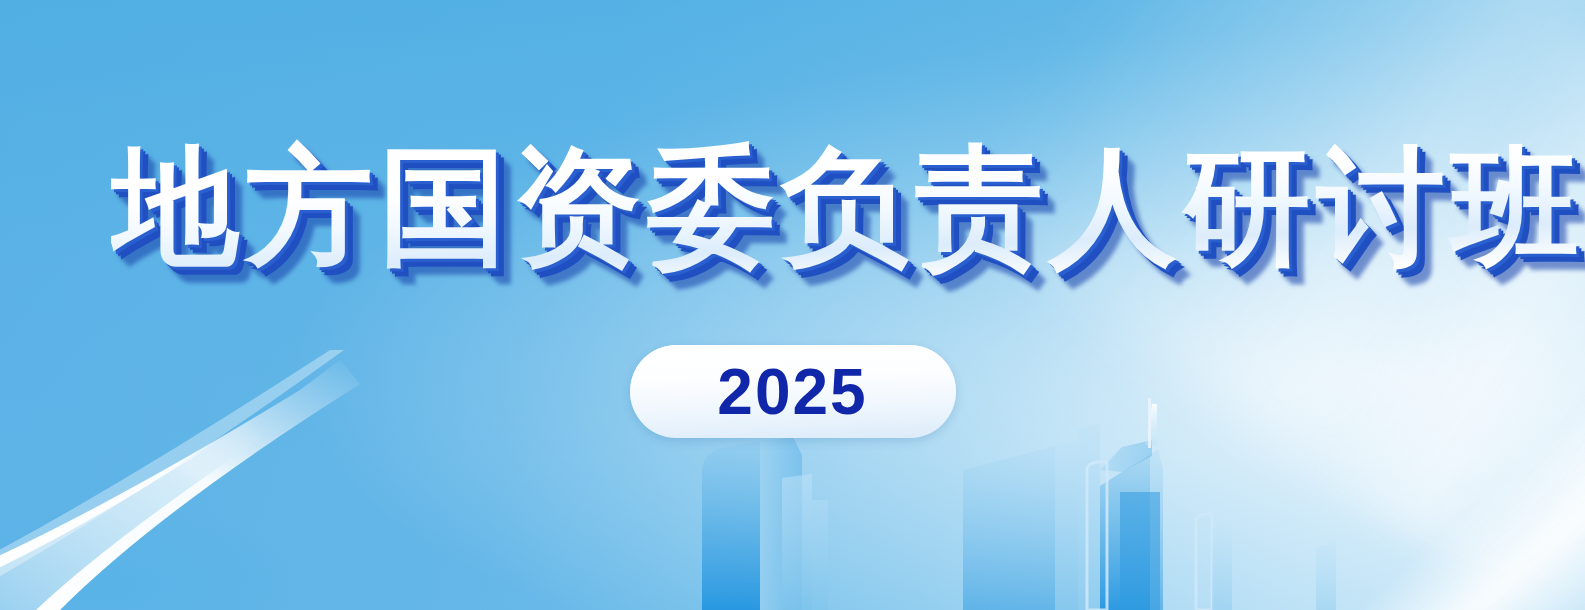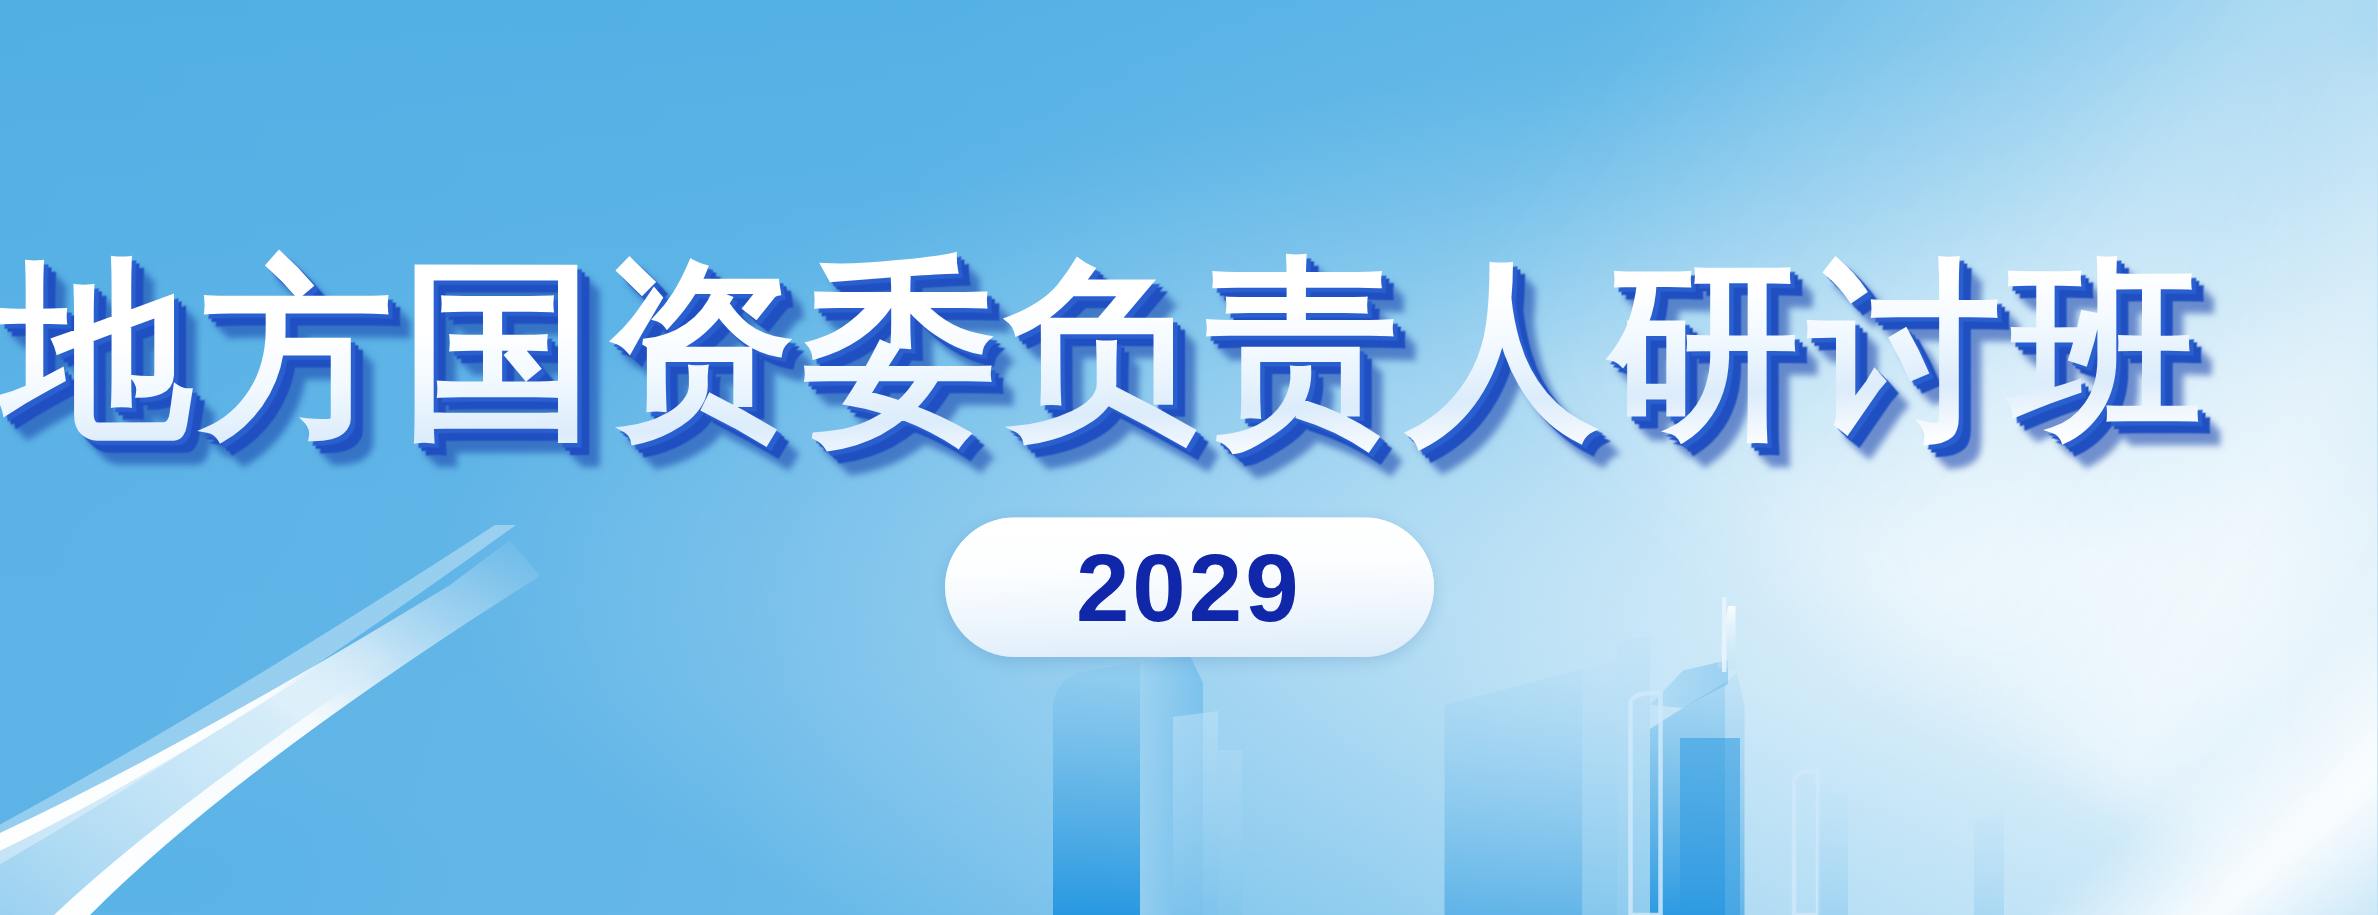--- a/index.html
+++ b/index.html
@@ -113,23 +113,22 @@
     height: 260px;
     pointer-events: none;
   }
 
   
   .title-wrap {
     position: absolute;
     left: 0;
     right: 0;
     top: 138px;
-    text-align: left;
+    text-align: right;
     z-index: 5;
-    margin-top: 28px;
   }
 
   .main-title {
     display: inline-block;
     font-family: "DejaVu Sans", "Liberation Sans", sans-serif;
     font-weight: 700;
     font-size: 128px;
     line-height: 1.08;
     letter-spacing: 6px;
     margin: 0;
@@ -265,16 +264,16 @@
     <path d="M-10,260 L-10,210 Q120,150 300,40 L340,10 L360,34 Q160,160 60,260 Z" fill="url(#ribA)"></path>
     <path d="M-10,260 L-10,222 Q100,170 250,70 L262,88 Q110,190 36,260 Z" fill="url(#ribB)" opacity="0.75"></path>
     <path d="M-10,205 Q130,130 330,0 L344,0 Q150,140 -10,232 Z" fill="#ffffff" opacity="0.35"></path>
   </svg>
 
   <div class="title-wrap">
     <h1 class="main-title">地方国资委负责人研讨班</h1>
   </div>
 
   <div class="year-badge">
-    <span class="year-text">2029</span>
+    <span class="year-text">2025</span>
   </div>
 
 </div>
 
 </body></html>

